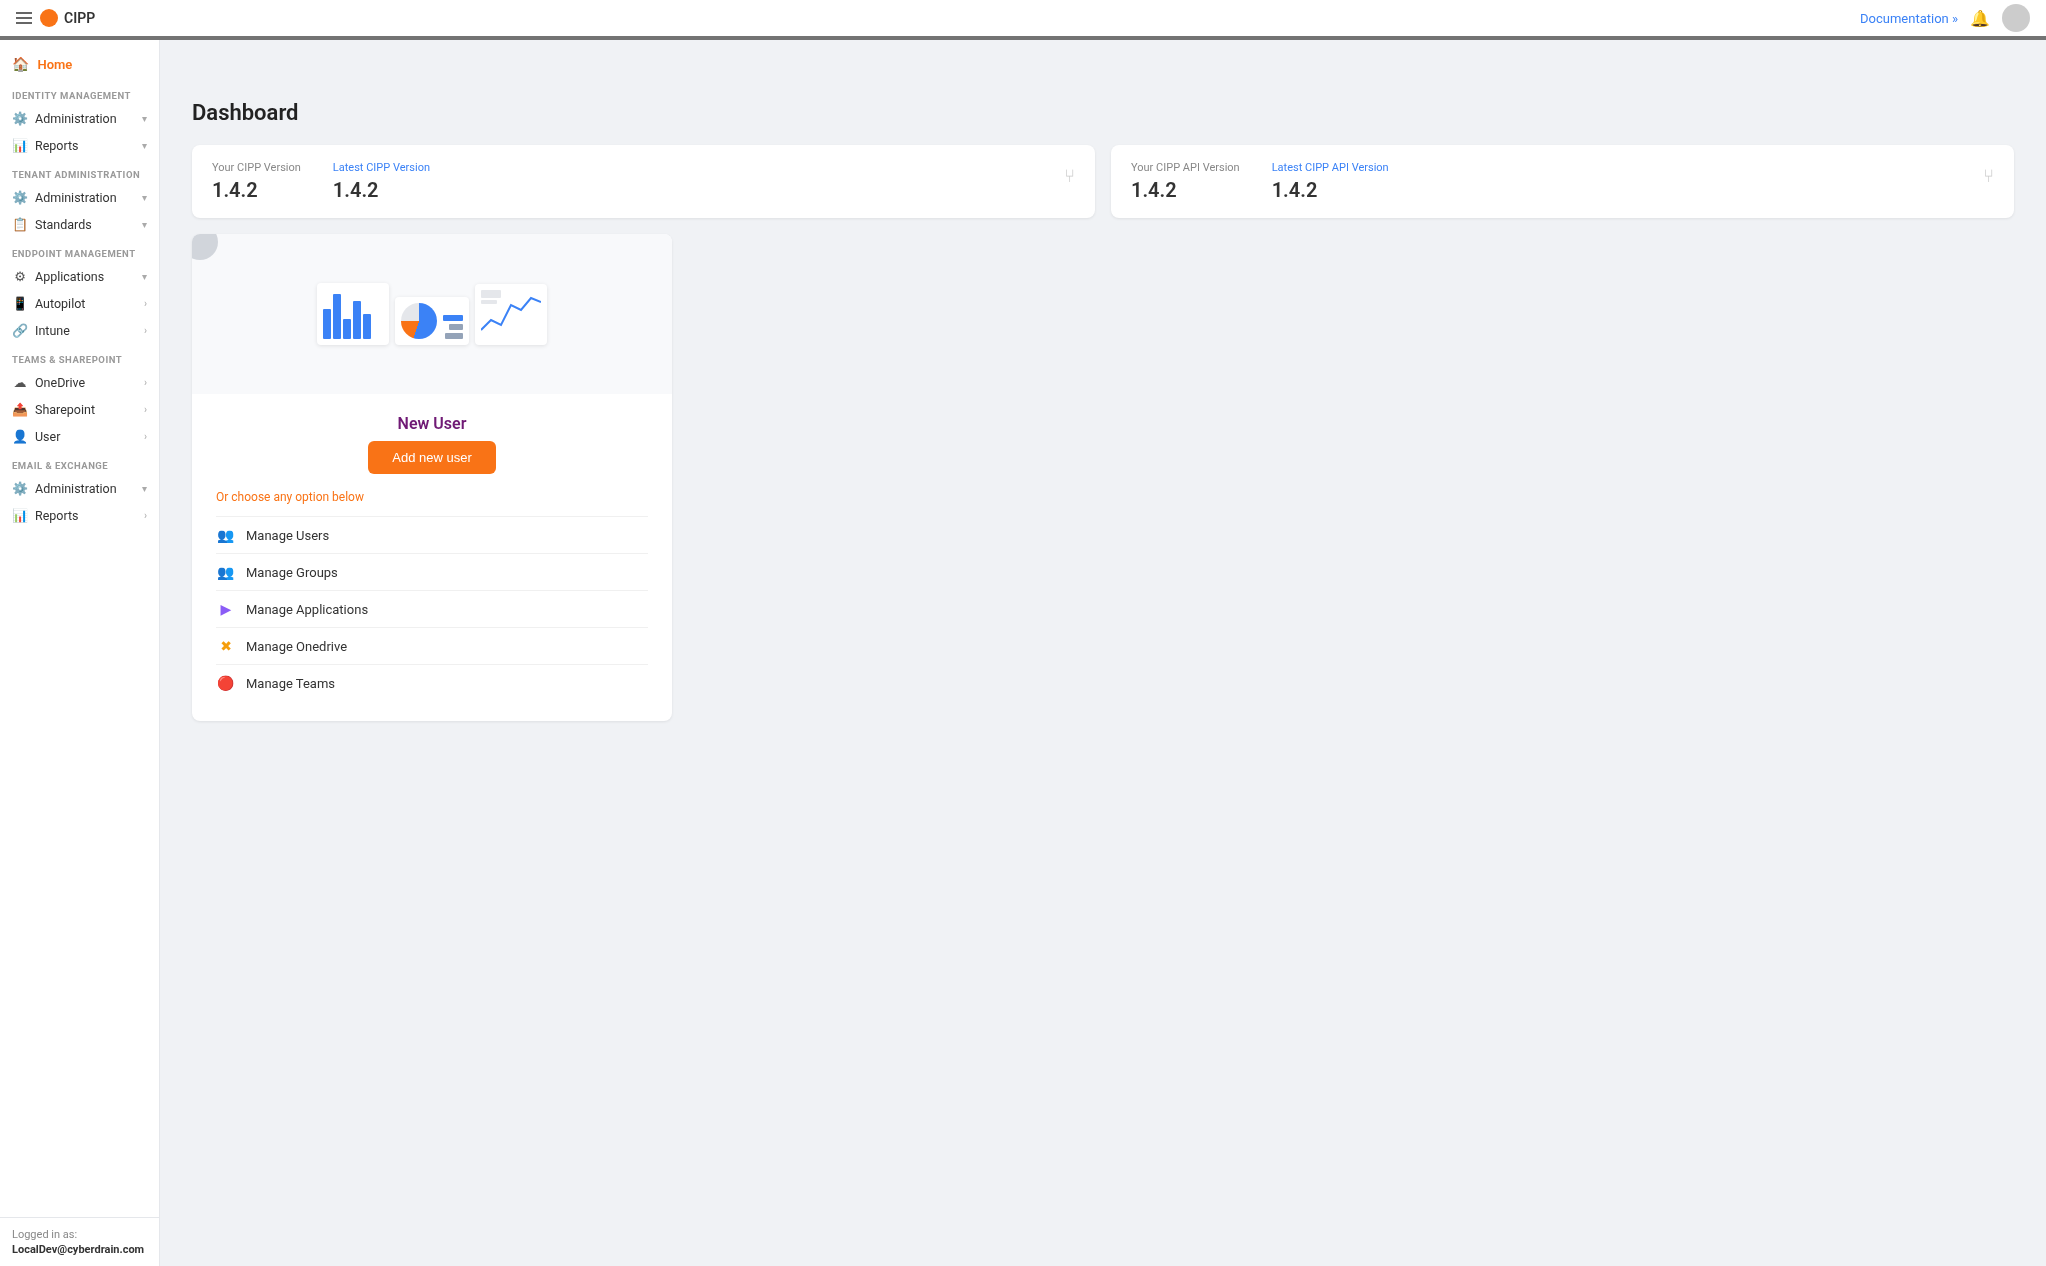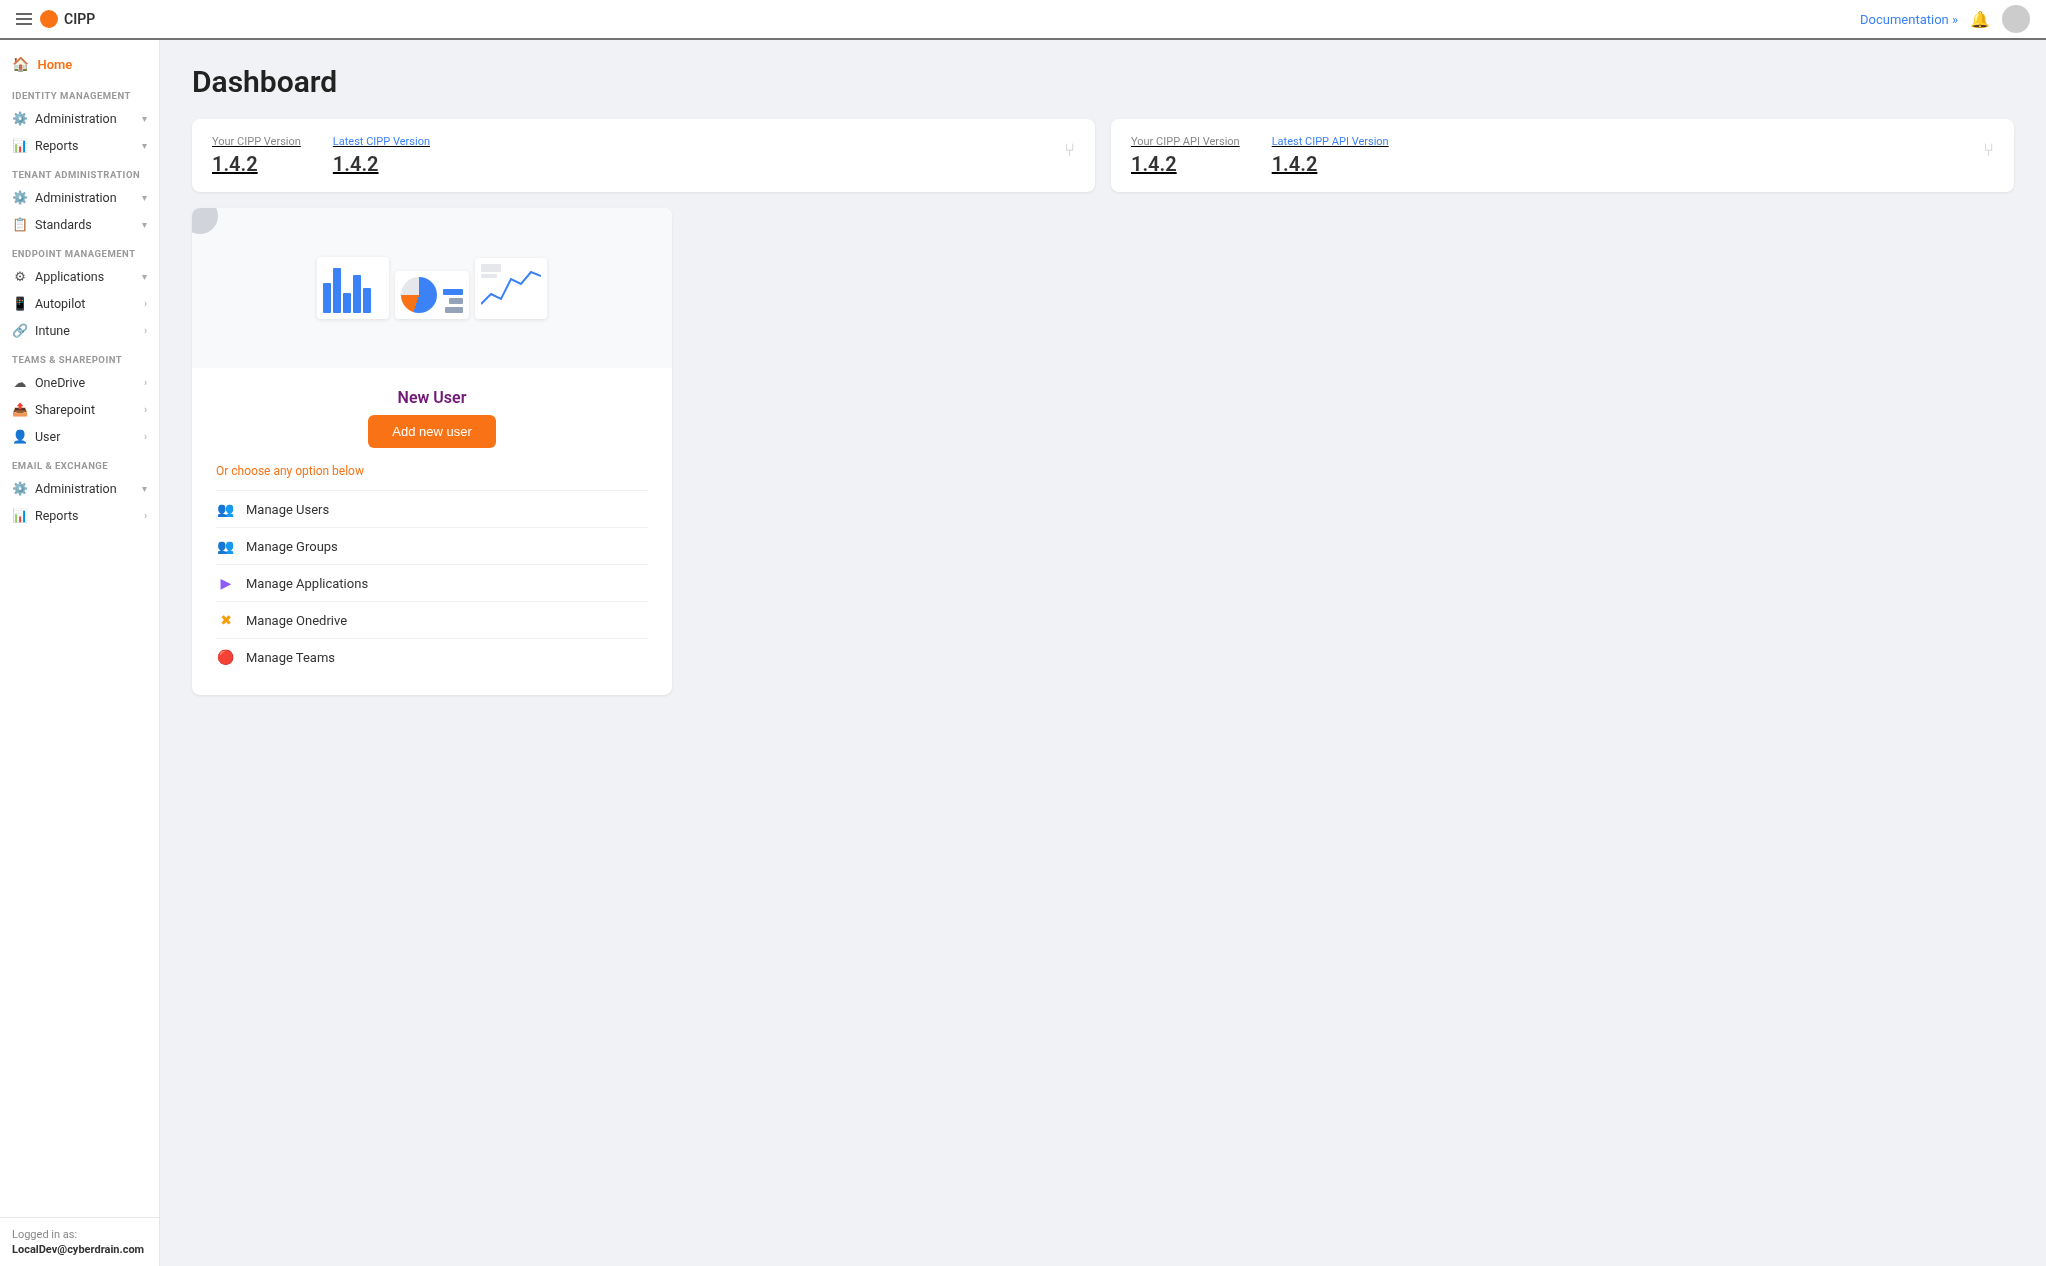--- a/index.html
+++ b/index.html
@@ -2,21 +2,21 @@
 <html><head>
   <meta charset="utf-8">
   <style>
     * { box-sizing: border-box; margin: 0; padding: 0; }
     body { font-family: -apple-system, BlinkMacSystemFont, 'Segoe UI', Roboto, sans-serif; background: #f0f2f5; display: flex; flex-direction: column; height: 100vh; overflow: hidden; }
 
     
     .top-nav {
       height: 40px;
       background: #fff;
-      border-bottom: 2px solid #737373;
+      border-bottom: 4px solid #737373;
       display: flex;
       align-items: center;
       justify-content: space-between;
       padding: 0 16px;
       flex-shrink: 0;
       z-index: 10;
     }
     .top-nav-left { display: flex; align-items: center; gap: 8px; }
     .hamburger-icon { display: flex; flex-direction: column; gap: 3px; cursor: pointer; }
     .hamburger-icon span { width: 16px; height: 2px; background: #666; display: block; }
@@ -71,36 +71,36 @@
       font-size: 12.5px;
       color: #333;
       border-radius: 0;
     }
     .nav-item-left { display: flex; align-items: center; gap: 7px; }
     .nav-icon { font-size: 13px; color: #555; width: 16px; text-align: center; }
     .nav-chevron { font-size: 10px; color: #aaa; }
 
     
     .main { flex: 1; overflow-y: auto; padding: 24px 32px; }
-    .page-title { font-size: 30px; font-weight: 600; color: #222; margin-bottom: 20px; }
+    .page-title { font-size: 22px; font-weight: 600; color: #222; margin-bottom: 20px; margin-top: 36px; }
 
     
     .cards-row { display: flex; gap: 16px; margin-bottom: 16px; }
 
     .version-card {
       background: #fff;
       border-radius: 8px;
       padding: 16px 20px;
       flex: 1;
       box-shadow: 0 1px 3px rgba(0,0,0,0.08);
       display: flex;
       align-items: flex-start;
       justify-content: space-between;
     }
-    .version-card-info { display: flex; gap: 32px; text-decoration: underline; }
+    .version-card-info { display: flex; gap: 32px; }
     .version-block { display: flex; flex-direction: column; }
     .version-label { font-size: 11px; color: #888; margin-bottom: 4px; }
     .version-value { font-size: 20px; font-weight: 600; color: #333; }
     .version-label.blue { color: #3b82f6; }
     .version-icon { color: #ccc; font-size: 18px; margin-top: 4px; }
 
     
     .dashboard-card {
       background: #fff;
       border-radius: 8px;

